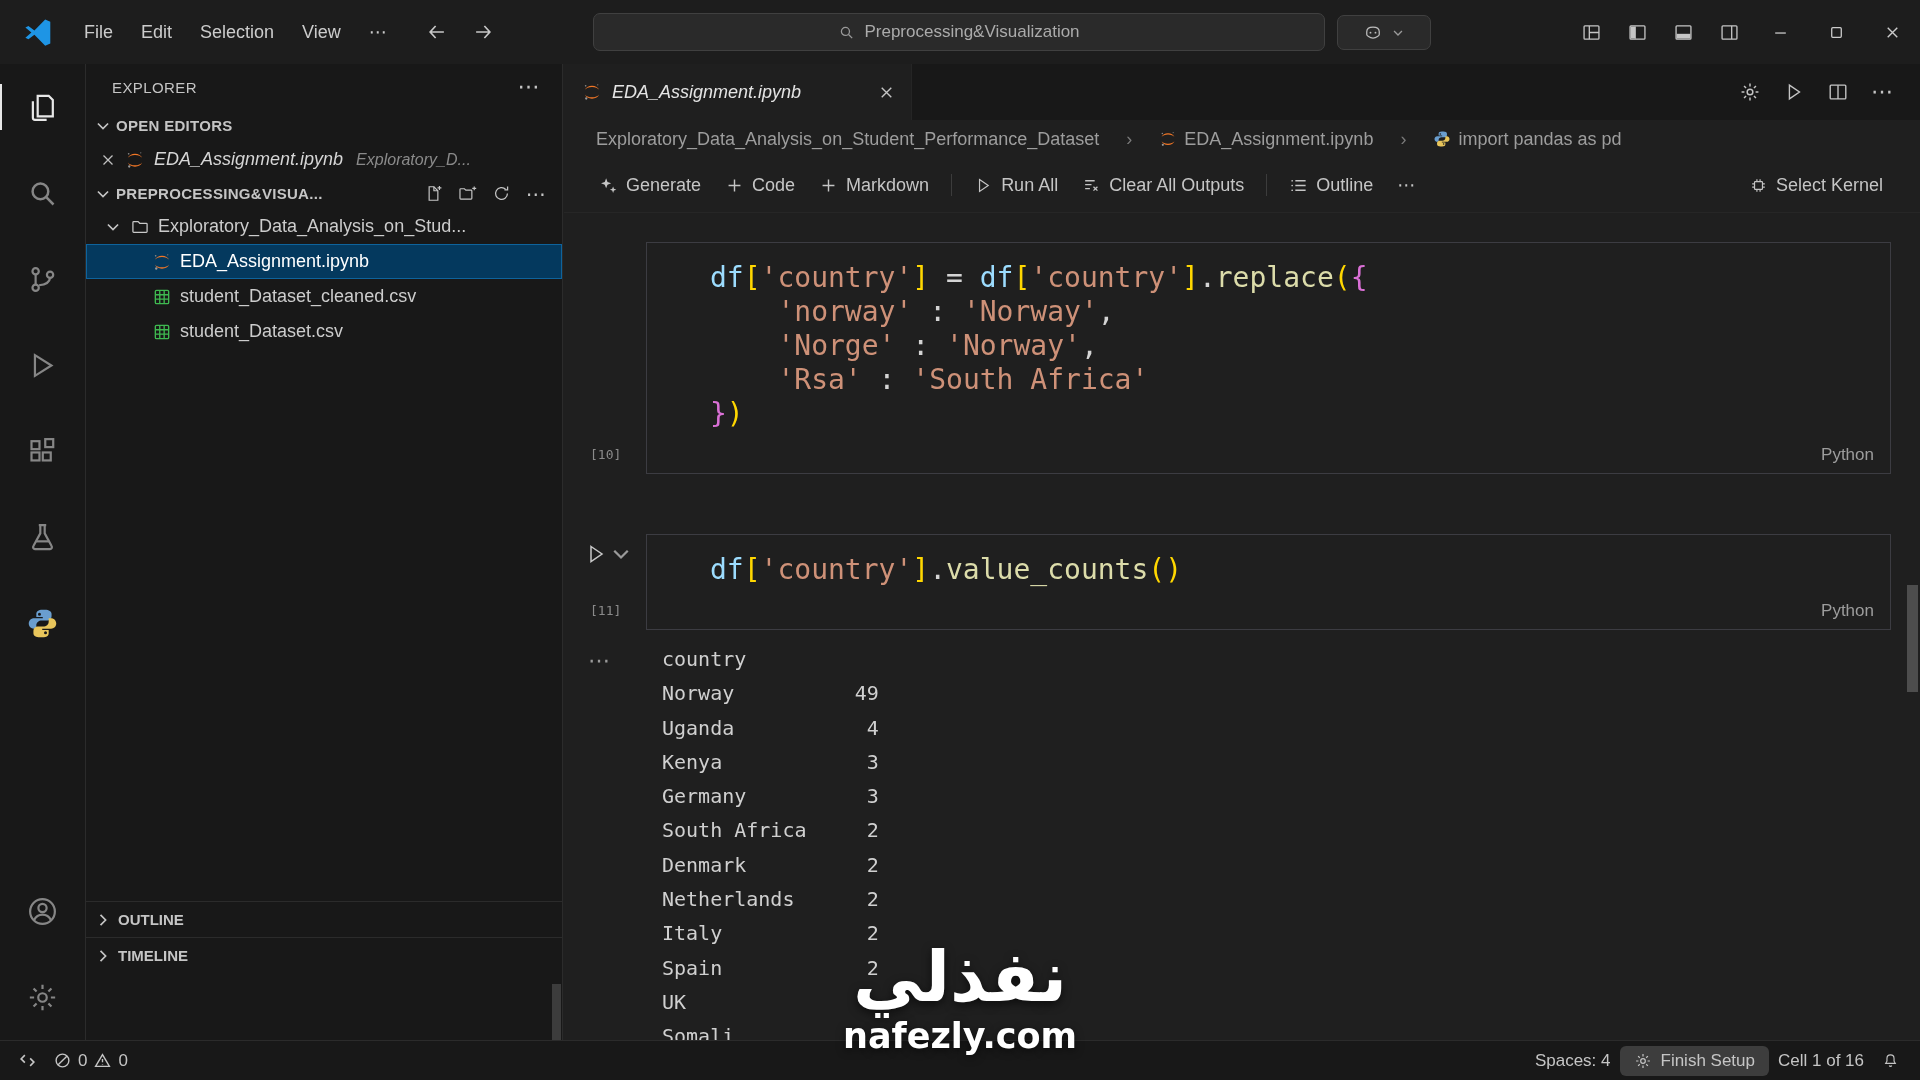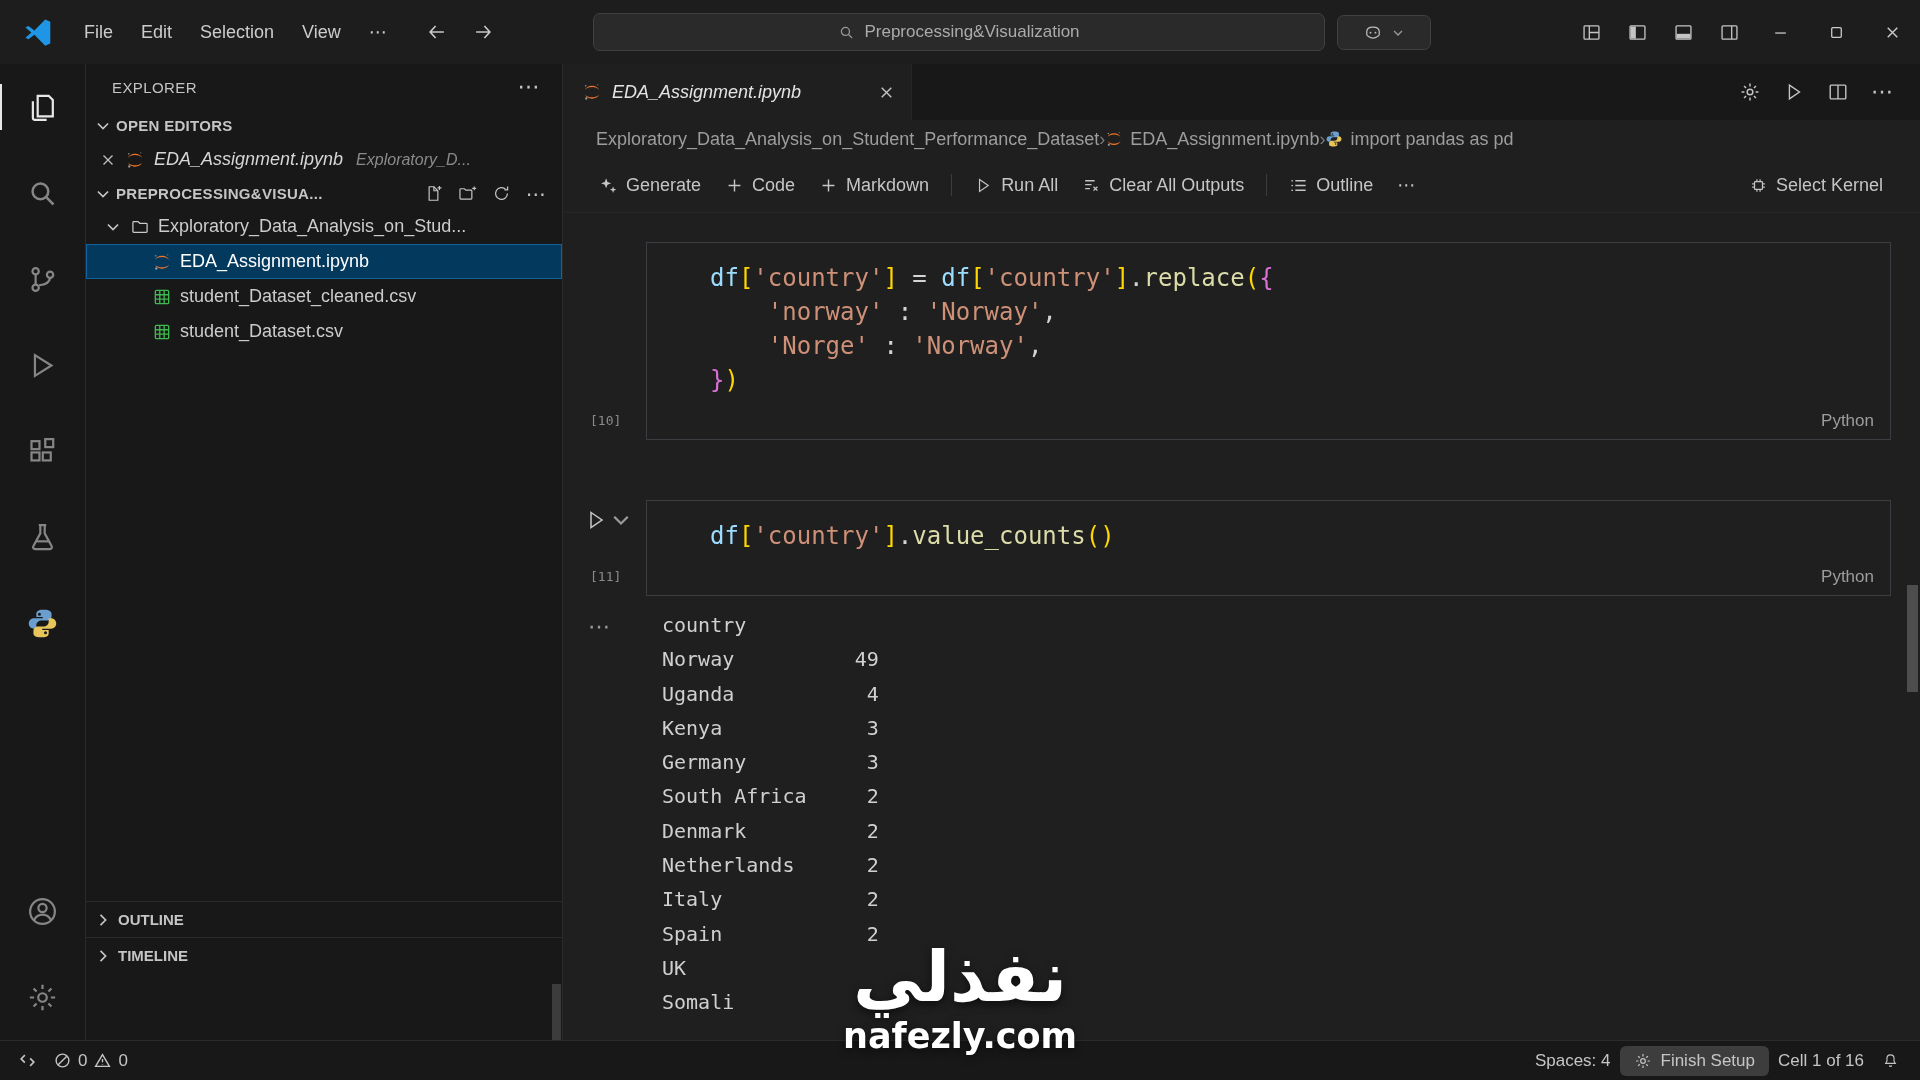--- a/index.html
+++ b/index.html
@@ -75,21 +75,21 @@
   .editor{position:absolute;left:564px;top:64px;width:1356px;height:976px;background:#1f1f1f;}
   .tabbar{height:56px;background:#181818;display:flex;align-items:stretch;}
   .tab{width:348px;background:#1f1f1f;display:flex;align-items:center;gap:10px;
        padding:0 16px 0 18px;border-right:1px solid #252525;}
   .tab-name{font-style:italic;color:#e4e4e4;white-space:nowrap;overflow:hidden;text-overflow:ellipsis;flex:1;}
   .tab-close{width:17px;height:17px;color:#c5c5c5;}
   .editor-actions{margin-left:auto;display:flex;align-items:center;padding-right:16px;color:#c5c5c5;}
   .ea-icon{width:44px;height:40px;display:flex;align-items:center;justify-content:center;}
   .ea-icon .icon{width:22px;height:22px;}
   .ea-icon .more{font-size:22px;line-height:1;}
-  .breadcrumbs{height:38px;display:flex;align-items:center;gap:0;padding-left:32px;
+  .breadcrumbs{height:38px;display:flex;align-items:center;gap:27px;padding-left:32px;
                color:#9d9d9d;white-space:nowrap;overflow:hidden;}
   .bc-sep{color:#7a7a7a;}
   .bc-item{display:inline-flex;align-items:center;gap:7px;}
   .bc-item .file-icon{width:18px;height:18px;}
   .nbtoolbar{height:55px;display:flex;align-items:center;gap:2px;padding-left:24px;
              color:#c5c5c5;border-bottom:1px solid #262626;}
   .nbt-btn{display:flex;align-items:center;gap:8px;padding:6px 11px;border-radius:6px;}
   .nbt-btn .icon{width:19px;height:19px;}
   .nbt-sep{width:1px;height:22px;background:#3c3c3c;margin:0 9px;}
   .nbt-kernel{margin-left:auto;margin-right:26px;}
@@ -101,21 +101,21 @@
   .cellrow.outputrow{margin-top:12px;}
   .gutter{width:82px;position:relative;flex:none;}
   .exec-label{position:absolute;bottom:12px;left:26px;font-family:"DejaVu Sans Mono",monospace;
               font-size:13px;color:#8a8a8a;}
   .runbtn{position:absolute;top:8px;left:20px;display:flex;align-items:center;color:#c8c8c8;}
   .runbtn .icon{width:24px;height:24px;}
   .runbtn .chevsm{margin-left:1px;color:#9a9a9a;}
   .out-more{position:absolute;top:8px;left:24px;color:#9a9a9a;font-size:22px;letter-spacing:1px;line-height:1;}
   .cellbox{width:1245px;border:1px solid #3c3c42;background:#1f1f1f;position:relative;
            padding:18px 20px 42px 63px;}
-  .codeline{font-family:"DejaVu Sans Mono",monospace;font-size:24px;line-height:34px;white-space:pre;}
+  .codeline{font-family:"DejaVu Sans Mono",monospace;font-size:28px;line-height:34px;white-space:pre;}
   .tk-v{color:#9cdcfe}.tk-s{color:#ce9178}.tk-f{color:#dcdcaa}
   .tk-o{color:#d4d4d4}.tk-b1{color:#ffd700}.tk-b2{color:#da70d6}
   .lang-label{position:absolute;right:16px;bottom:8px;color:#9d9d9d;font-size:17px;}
   .outputpre{font-family:"DejaVu Sans Mono",monospace;font-size:20px;line-height:34.3px;
              color:#d0d0d0;white-space:pre;margin-left:16px;}
   .scrollbar-thumb{position:absolute;right:2px;top:521px;width:11px;height:107px;background:#4d4d4d;}
 
   
   .statusbar{position:absolute;left:0;bottom:0;width:1920px;height:40px;background:#181818;
              border-top:1px solid #2b2b2b;display:flex;align-items:center;font-size:17px;
@@ -607,20 +607,21 @@
     </div>
     <div class="nbscroll">
         <div class="cellrow">
           <div class="gutter">
             <div class="exec-label">[10]</div>
           </div>
           <div class="cellbox">
             <div class="codeline"><span class="tk-v">df</span><span class="tk-b1">[</span><span class="tk-s">'country'</span><span class="tk-b1">]</span><span class="tk-o"> = </span><span class="tk-v">df</span><span class="tk-b1">[</span><span class="tk-s">'country'</span><span class="tk-b1">]</span><span class="tk-o">.</span><span class="tk-f">replace</span><span class="tk-b1">(</span><span class="tk-b2">{</span></div>
             <div class="codeline"><span class="tk-o">    </span><span class="tk-s">'norway'</span><span class="tk-o"> : </span><span class="tk-s">'Norway'</span><span class="tk-o">,</span></div>
             <div class="codeline"><span class="tk-o">    </span><span class="tk-s">'Norge'</span><span class="tk-o"> : </span><span class="tk-s">'Norway'</span><span class="tk-o">,</span></div>
+            <div class="codeline"><span class="tk-o">    </span><span class="tk-s">'Rsa'</span><span class="tk-o"> : </span><span class="tk-s">'South Africa'</span></div>
             <div class="codeline"><span class="tk-b2">}</span><span class="tk-b1">)</span></div>
             <div class="lang-label">Python</div>
           </div>
         </div>
         <div class="cellrow">
           <div class="gutter">
             <div class="runbtn">
               <span class="icon">
                 <svg viewBox="0 0 24 24" fill="none" stroke="currentColor" stroke-width="1.5">
                   <path d="M7 4.5 18 12 7 19.5z"></path>

